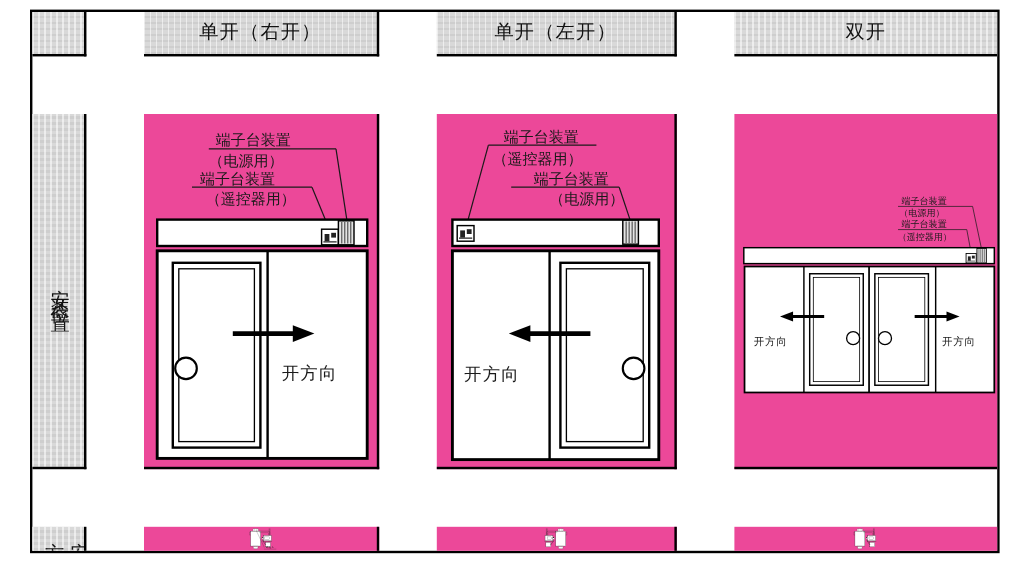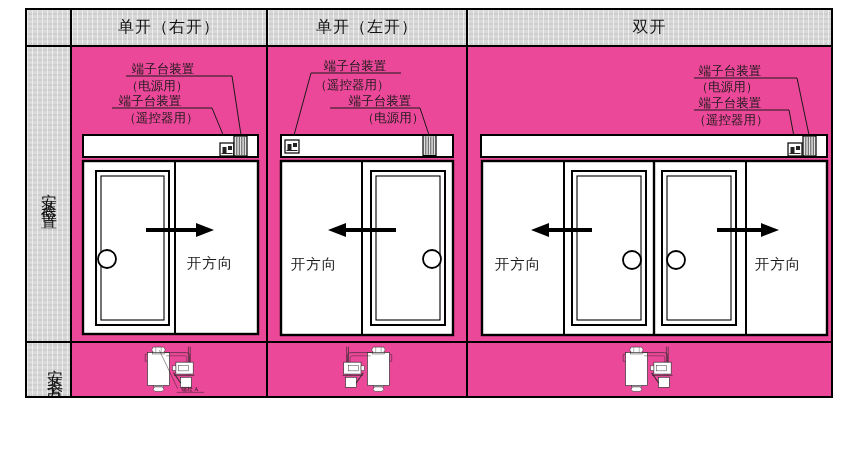--- a/index.html
+++ b/index.html
@@ -1,22 +1,22 @@
 <!DOCTYPE html>
 <html><head>
 <meta charset="utf-8">
 <style>
   html,body{margin:0;padding:0;}
   body{width:847px;height:473px;background:#fff;position:relative;
        font-family:"Liberation Serif","DejaVu Serif",serif;color:#111;}
   *{box-sizing:border-box;}
-  .tbl{position:absolute;left:25px;top:8px;width:808px;height:390px;
+  .tbl{position:absolute;left:25px;top:8px;width:808px;height:453px;
        border:2px solid #000;display:grid;
        grid-template-columns:45px 196px 200px 1fr;
-       grid-template-rows:37px 296px 1fr;background:#fff;}
+       grid-template-rows:37px 296px 1fr;background:#fff;gap:48px;}
   .cell{border-right:2px solid #000;border-bottom:2px solid #000;position:relative;overflow:hidden;background:#ec4899;}
   .last-col{border-right:none;}
   .last-row{border-bottom:none;padding-left:12px;}
   .hatch{background-color:#d9d9d9;
     background-image:
       repeating-linear-gradient(90deg, rgba(255,255,255,.55) 0 1px, rgba(255,255,255,0) 1px 5px),
       repeating-linear-gradient(0deg, rgba(0,0,0,.05) 0 2px, rgba(0,0,0,0) 2px 5px);}
   .hdr{display:flex;align-items:center;justify-content:center;
        font-size:16px;letter-spacing:1px;}
   .vhdr{display:flex;align-items:center;justify-content:center;}

